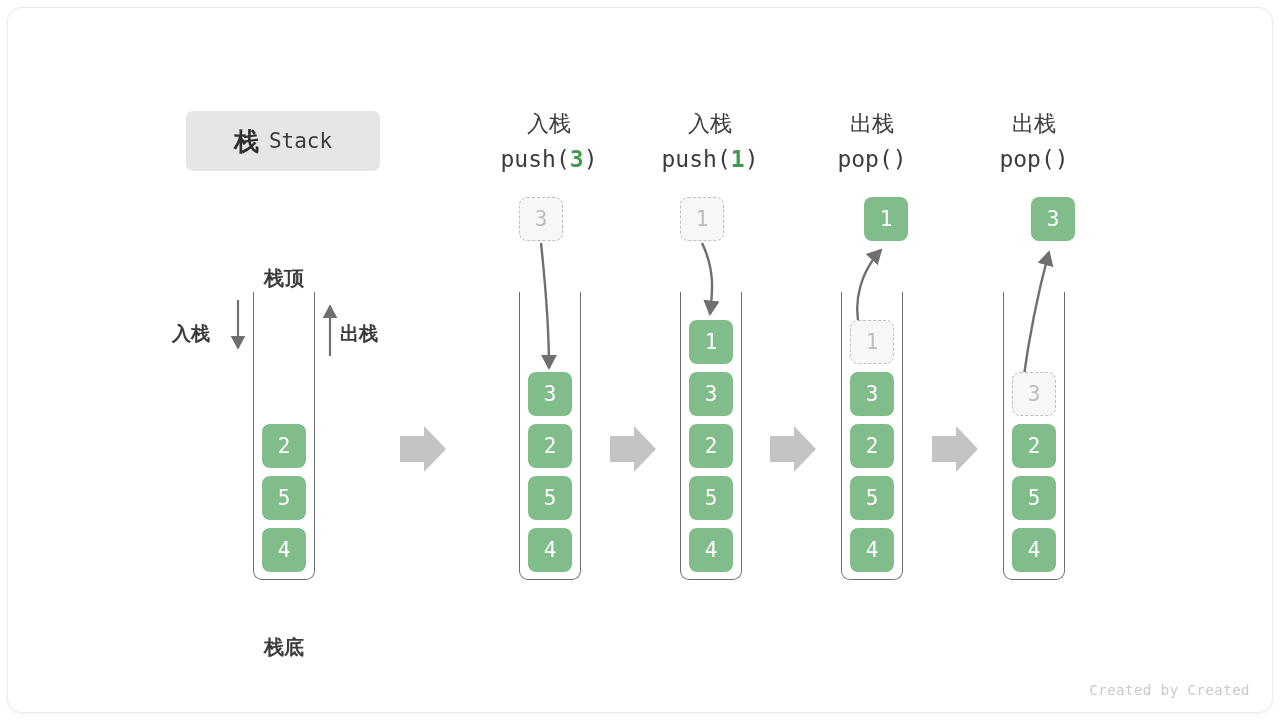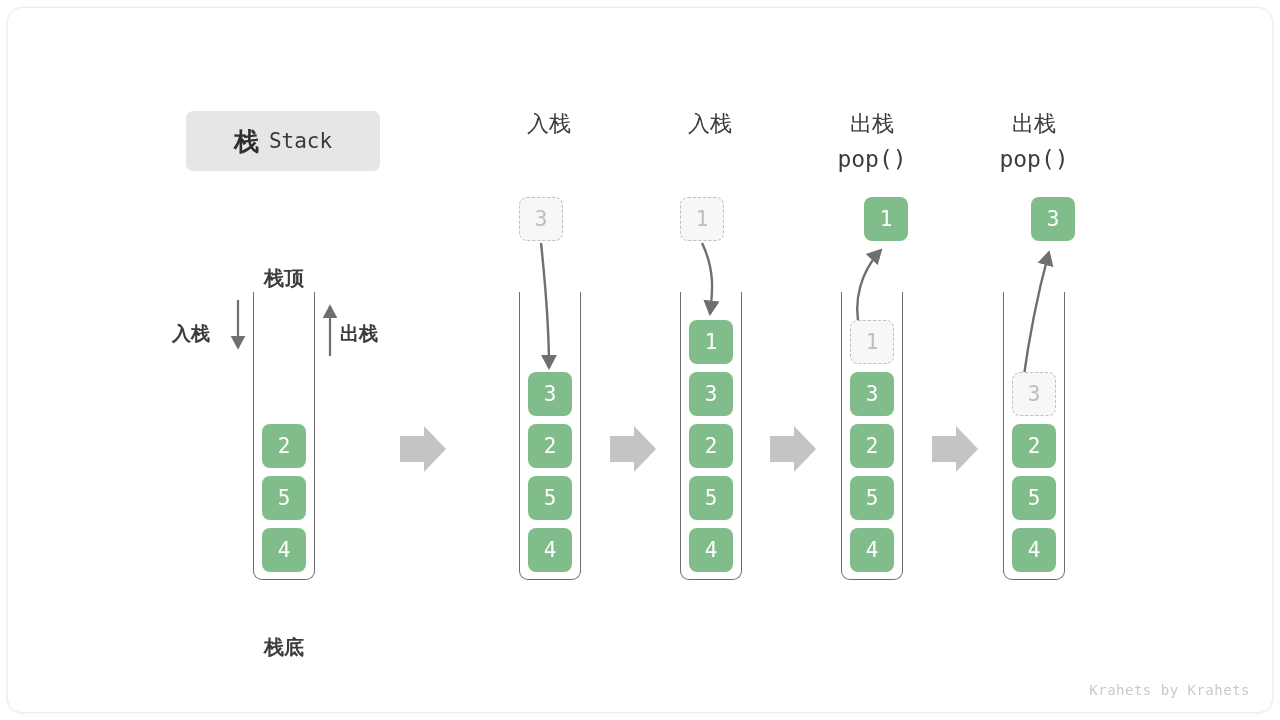--- a/index.html
+++ b/index.html
@@ -192,33 +192,35 @@
 
   <div class="stack" style="left:253px; top:292px;">
     <div class="wall"></div>
     <div class="cell solid" style="left:9px; top:132px;">2</div>
     <div class="cell solid" style="left:9px; top:184px;">5</div>
     <div class="cell solid" style="left:9px; top:236px;">4</div>
   </div>
 
   <div class="col-head" style="left:459px; top:108px;">
     <span class="cn">入栈</span>
+    <span class="code"><span>push(</span><span class="arg">3</span><span>)</span></span>
   </div>
   <div class="cell ghost" style="left:519px; top:197px;">3</div>
 
   <div class="stack" style="left:519px; top:292px;">
     <div class="wall"></div>
     <div class="cell solid" style="left:9px; top:80px;">3</div>
     <div class="cell solid" style="left:9px; top:132px;">2</div>
     <div class="cell solid" style="left:9px; top:184px;">5</div>
     <div class="cell solid" style="left:9px; top:236px;">4</div>
   </div>
 
   <div class="col-head" style="left:620px; top:108px;">
     <span class="cn">入栈</span>
+    <span class="code"><span>push(</span><span class="arg">1</span><span>)</span></span>
   </div>
   <div class="cell ghost" style="left:680px; top:197px;">1</div>
 
   <div class="stack" style="left:680px; top:292px;">
     <div class="wall"></div>
     <div class="cell solid" style="left:9px; top:28px;">1</div>
     <div class="cell solid" style="left:9px; top:80px;">3</div>
     <div class="cell solid" style="left:9px; top:132px;">2</div>
     <div class="cell solid" style="left:9px; top:184px;">5</div>
     <div class="cell solid" style="left:9px; top:236px;">4</div>
@@ -246,14 +248,14 @@
   <div class="cell solid" style="left:1031px; top:197px;">3</div>
 
   <div class="stack" style="left:1003px; top:292px;">
     <div class="wall"></div>
     <div class="cell ghost" style="left:9px; top:80px;">3</div>
     <div class="cell solid" style="left:9px; top:132px;">2</div>
     <div class="cell solid" style="left:9px; top:184px;">5</div>
     <div class="cell solid" style="left:9px; top:236px;">4</div>
   </div>
 
-  <div class="footer">Krahets by Krahets</div>
+  <div class="footer">Created by Created</div>
 </div>
 
 </body></html>

